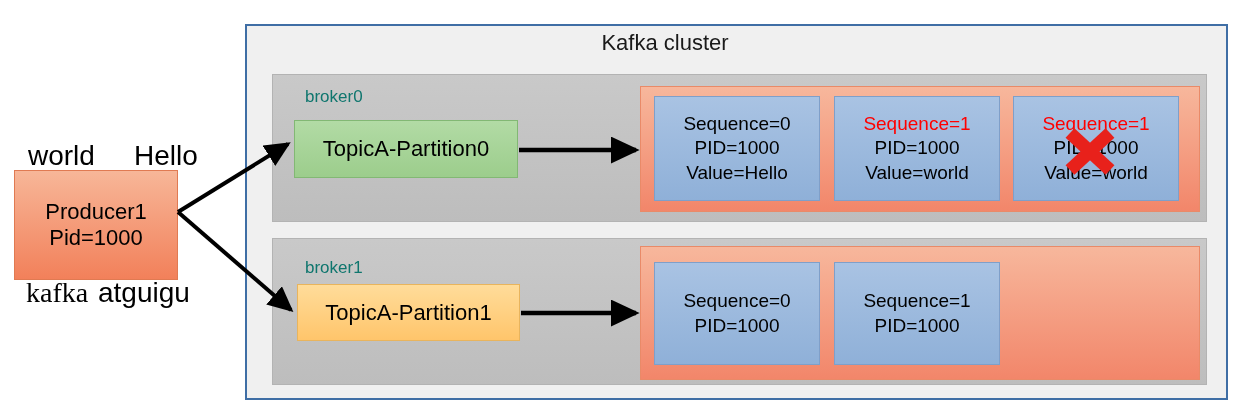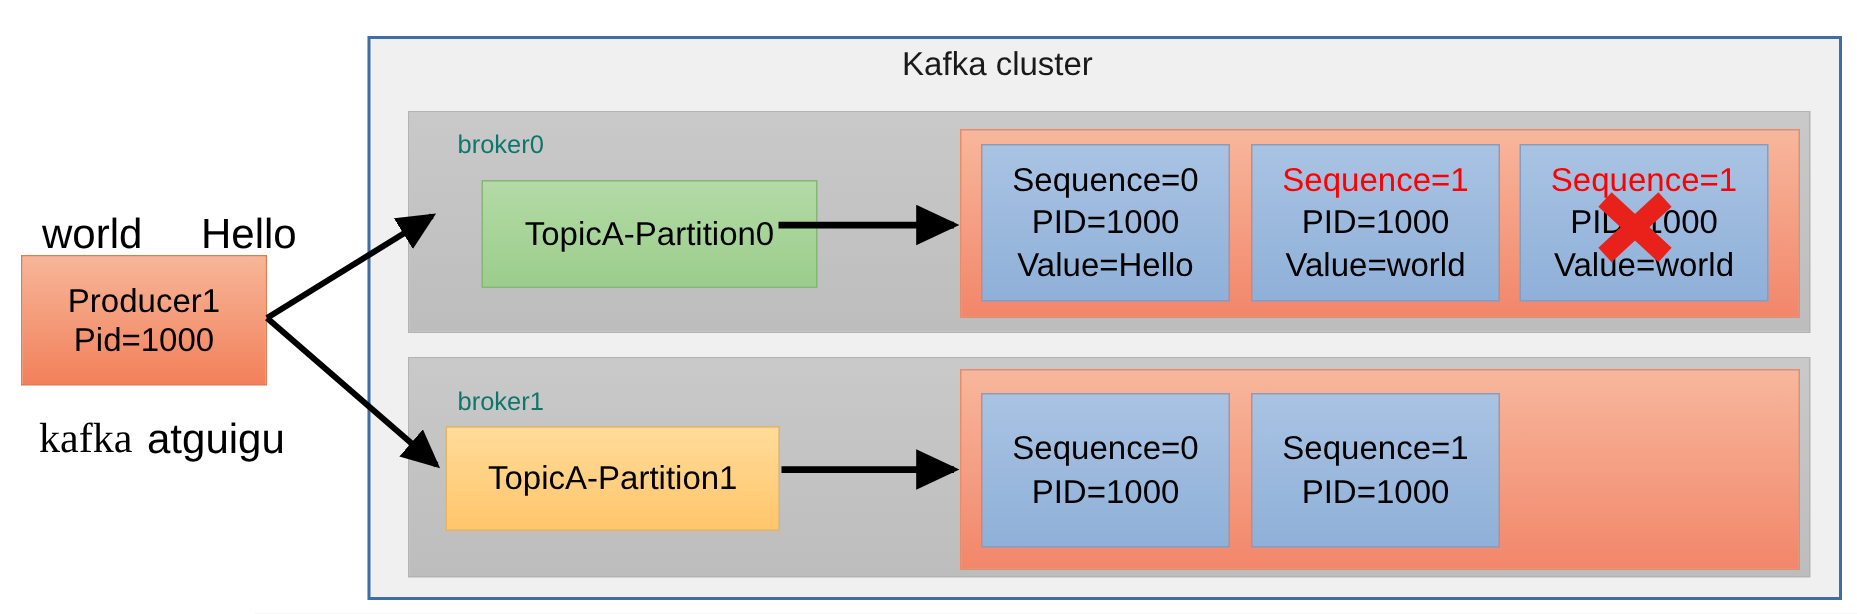--- a/index.html
+++ b/index.html
@@ -13,21 +13,21 @@
   #stage{position:absolute;left:0;top:0;width:1238px;height:409px;}
 
   .abs{position:absolute;box-sizing:border-box;}
 
   
   .producer-label{
     font-size:28px;color:#000;white-space:nowrap;
     letter-spacing:0px;
   }
   .producer-box{
-    left:14px;top:170px;width:164px;height:87px;
+    left:14px;top:170px;width:164px;height:110px;
     background:linear-gradient(180deg,#f7b698 0%,#f2805a 100%);
     border:1px solid #e07a52;
     display:flex;align-items:center;justify-content:center;
     flex-direction:column;
     font-size:22px;color:#000;line-height:1.16;
   }
 
   
   .cluster{
     left:245px;top:24px;width:983px;height:376px;
@@ -47,46 +47,45 @@
   .broker0{left:272px;top:74px;width:935px;height:148px;}
   .broker1{left:272px;top:238px;width:935px;height:147px;}
   .broker-label{font-size:17px;color:#0f766e;}
 
   
   .partition{
     display:flex;align-items:center;justify-content:center;
     font-size:22px;color:#000;
   }
   .partition0{
-    left:294px;top:120px;width:224px;height:72px;
+    left:294px;top:120px;width:224px;height:58px;
     background:linear-gradient(180deg,#b2dba5 0%,#9ccd8c 100%);
     border:1px solid #82b874;
-    margin-left:27px;
   }
   .partition1{
-    left:297px;top:284px;width:223px;height:70px;
+    left:297px;top:284px;width:223px;height:57px;
     background:linear-gradient(180deg,#ffdc9a 0%,#ffc56b 100%);
     border:1px solid #e8b45d;
   }
 
   
   .log{
     background:linear-gradient(180deg,#f7b79c 0%,#f2866a 100%);
     border:1px solid #e98a68;
   }
   .log0{left:640px;top:86px;width:560px;height:126px;}
   .log1{left:640px;top:246px;width:560px;height:134px;}
 
   
   .msg{
     background:linear-gradient(180deg,#a9c3e3 0%,#8fb0d8 100%);
     border:1px solid #7f9fc9;
     display:flex;flex-direction:column;
     align-items:center;justify-content:center;
-    font-size:22px;color:#000;line-height:1.28;
+    font-size:19px;color:#000;line-height:1.28;
   }
   .msg .seq.alert{color:#ff0000;}
 
   .m0a{left:654px;top:96px;width:166px;height:105px;}
   .m0b{left:834px;top:96px;width:166px;height:105px;}
   .m0c{left:1013px;top:96px;width:166px;height:105px;}
 
   .m1a{left:654px;top:262px;width:166px;height:103px;}
   .m1b{left:834px;top:262px;width:166px;height:103px;}
 

